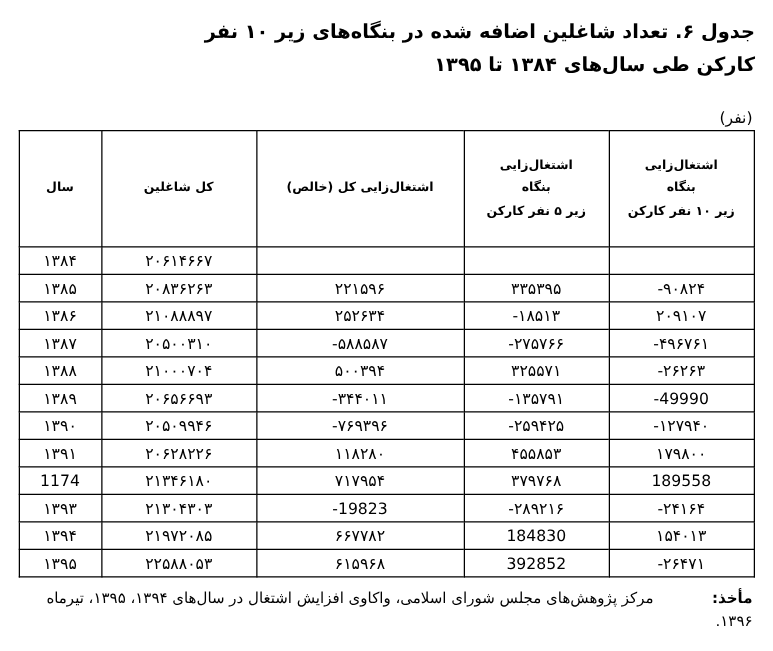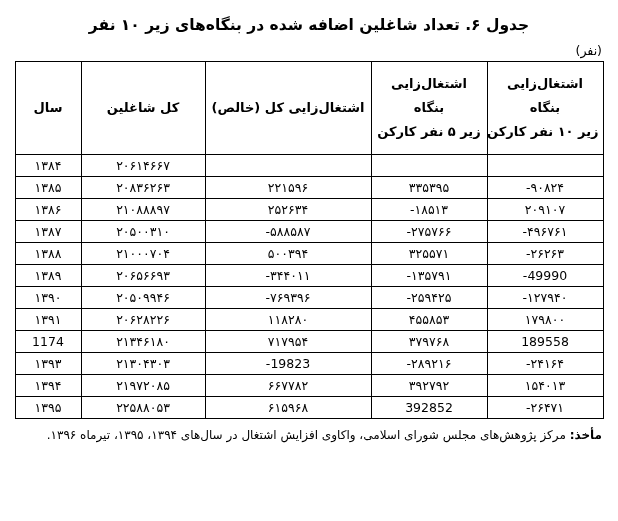--- a/index.html
+++ b/index.html
@@ -15,29 +15,28 @@
     direction: rtl;
   }
   .page {
     position: relative;
     width: 618px;
     height: 521px;
     box-sizing: border-box;
     padding: 10px 14px 6px 14px;
   }
   .title {
-    text-align: center;
     font-size: 15.5px;
     font-weight: bold;
     line-height: 1.75;
     margin: 2px 0 0 0;
     letter-spacing: 0;
   }
   .unit-line {
-    margin-top: 4px;
+    margin-top: 20px;
     margin-bottom: 2px;
     height: 16px;
     position: relative;
   }
   .unit {
     position: absolute;
     right: 2px;
     top: 0;
     font-size: 12.5px;
   }
@@ -51,21 +50,21 @@
     border: 1px solid #000000;
     text-align: center;
     vertical-align: middle;
     font-size: 12.5px;
     padding: 0;
     height: 21px;
     white-space: nowrap;
   }
   table.data thead th {
     font-weight: bold;
-    font-size: 13px;
+    font-size: 10px;
     height: 88px;
     line-height: 1.85;
     padding: 2px 4px;
   }
   table.data thead th span.hl {
     display: block;
   }
   col.c-year { width: 66px; }
   col.c-total { width: 124px; }
   col.c-net { width: 166px; }
@@ -73,29 +72,31 @@
   col.c-u10 { width: 116px; }
   .source {
     margin-top: 7px;
     font-size: 12px;
     text-align: right;
     padding-right: 2px;
     line-height: 1.6;
   }
   .source b {
     font-weight: bold;
+    margin-left: 43px;
   }
 </style>
 </head>
 <body>
 
 <div class="page">
 
   <div class="title">
     <div>جدول ۶. تعداد شاغلین اضافه شده در بنگاه‌های زیر ۱۰ نفر</div>
+    <div>کارکن طی سال‌های ۱۳۸۴ تا ۱۳۹۵</div>
   </div>
 
   <div class="unit-line">
     <span class="unit">(نفر)</span>
   </div>
 
   <table class="data">
     <colgroup>
       <col class="c-u10">
       <col class="c-u5">
@@ -192,21 +193,21 @@
         </tr>
         <tr>
           <td>۲۴۱۶۴-</td>
           <td>۲۸۹۲۱۶-</td>
           <td>19823-</td>
           <td>۲۱۳۰۴۳۰۳</td>
           <td>۱۳۹۳</td>
         </tr>
         <tr>
           <td>۱۵۴۰۱۳</td>
-          <td>۳۹۲۷۹۲</td>
+          <td>184830</td>
           <td>۶۶۷۷۸۲</td>
           <td>۲۱۹۷۲۰۸۵</td>
           <td>۱۳۹۴</td>
         </tr>
         <tr>
           <td>۲۶۴۷۱-</td>
           <td>392852</td>
           <td>۶۱۵۹۶۸</td>
           <td>۲۲۵۸۸۰۵۳</td>
           <td>۱۳۹۵</td>

